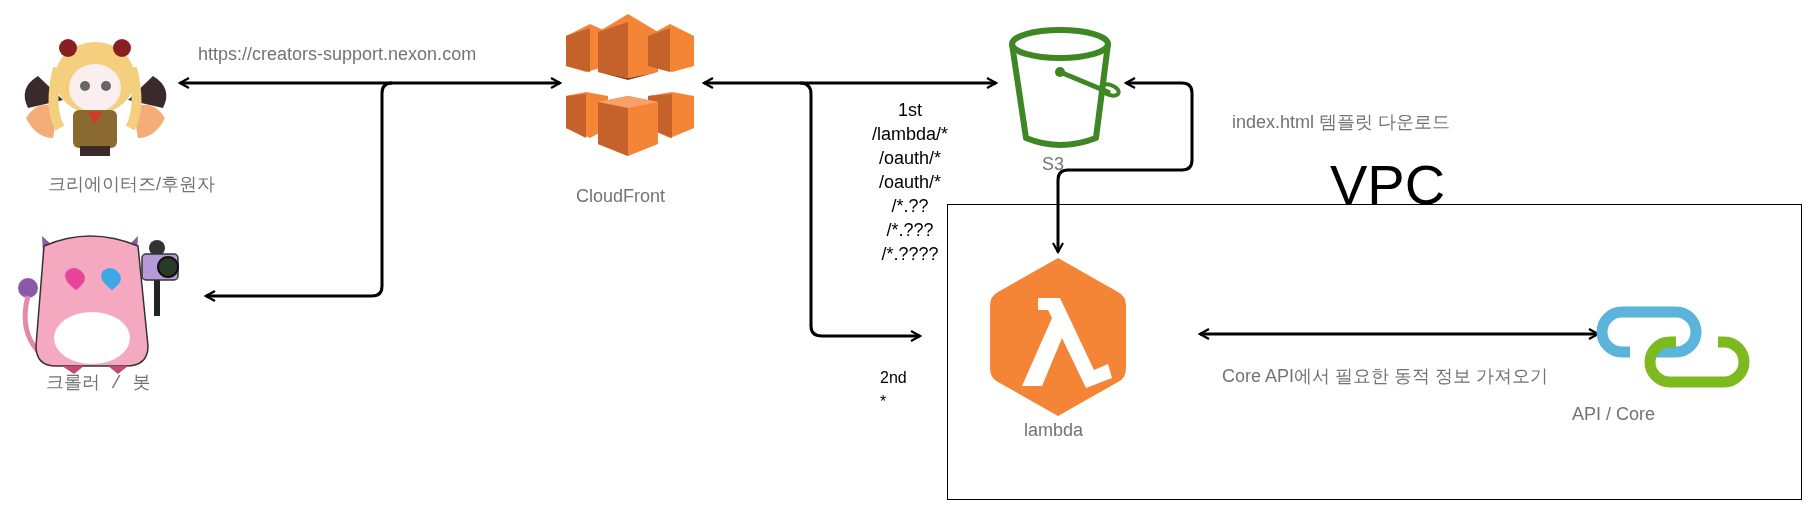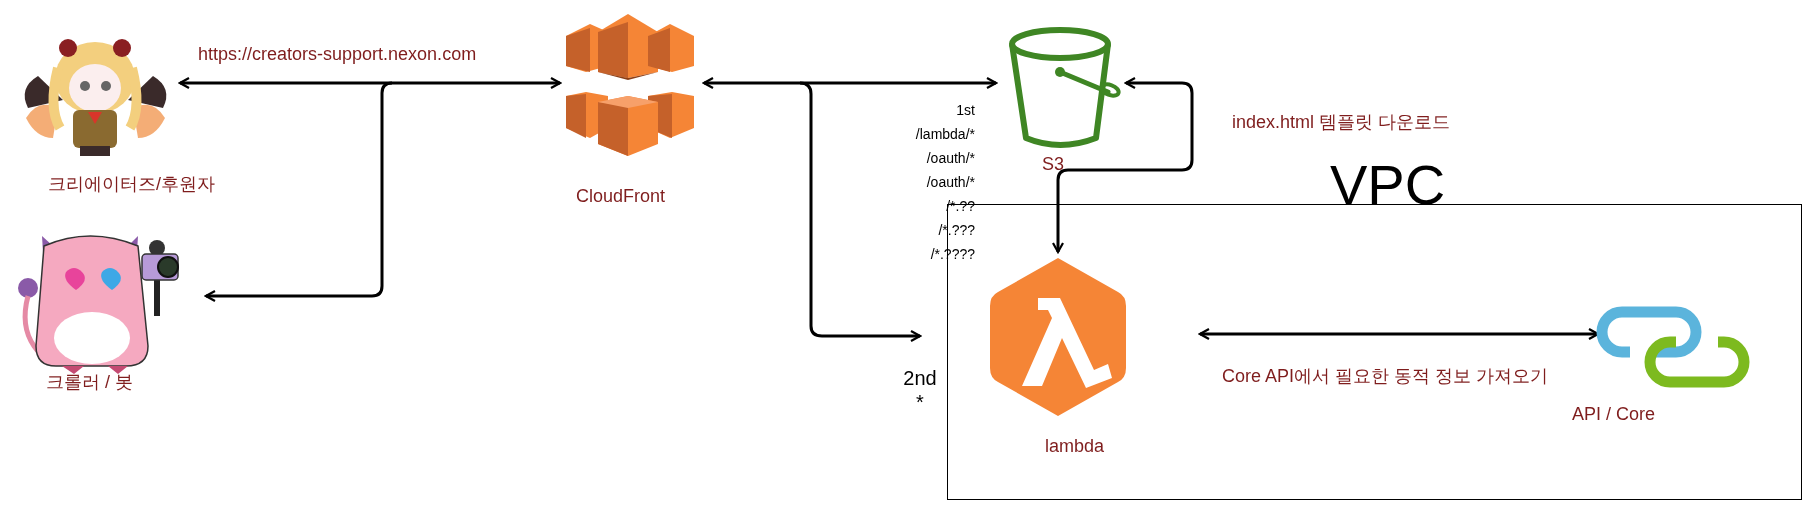--- a/index.html
+++ b/index.html
@@ -1,26 +1,26 @@
 <!DOCTYPE html>
 <html><head>
 <meta charset="utf-8">
 <style>
   html, body { margin: 0; padding: 0; background: #ffffff; }
   body { width: 1808px; height: 508px; position: relative; overflow: hidden;
          font-family: "Liberation Sans", "DejaVu Sans", sans-serif; color: #000; }
-  .lbl { position: absolute; font-size: 18px; white-space: nowrap; color: #7f1d1d; }
+  .lbl { position: absolute; font-size: 18px; white-space: nowrap; color: #737373; }
   #canvas { position: absolute; left: 0; top: 0; }
   .vpc-box { position: absolute; left: 947px; top: 204px; width: 855px; height: 296px;
              border: 1.5px solid #000; box-sizing: border-box; }
   .vpc-title { position: absolute; left: 1330px; top: 152px; font-size: 56px; }
-  .route-list { position: absolute; left: 845px; top: 98px; width: 130px; text-align: right;
-                font-size: 14px; line-height: 24px; }
-  .route-2nd { position: absolute; left: 880px; top: 366px; width: 80px; text-align: center;
-               font-size: 20px; line-height: 24px; }
+  .route-list { position: absolute; left: 845px; top: 98px; width: 130px; text-align: center;
+                font-size: 18px; line-height: 24px; }
+  .route-2nd { position: absolute; left: 880px; top: 366px; width: 80px; text-align: left;
+               font-size: 16px; line-height: 24px; }
 </style>
 </head>
 <body>
 
 <svg id="canvas" width="1808" height="508" viewBox="0 0 1808 508">
   <defs>
     <marker id="arrow" viewBox="0 0 12 12" refX="10" refY="6" markerWidth="12" markerHeight="12" orient="auto-start-reverse" markerUnits="userSpaceOnUse">
       <path d="M1,1 L10,6 L1,11" fill="none" stroke="#000" stroke-width="2.2"></path>
     </marker>
   </defs>
@@ -121,24 +121,24 @@
   <g transform="translate(1600,294)">
     <path d="M30,58 L22,58 A20,20 0 0 1 22,18 L76,18 A20,20 0 0 1 76,58 L56,58" fill="none" stroke="#5bb4dc" stroke-width="11"></path>
     <path d="M76,48 L70,48 A20,20 0 0 0 70,88 L124,88 A20,20 0 0 0 124,48 L118,48" fill="none" stroke="#7dba1f" stroke-width="11"></path>
   </g>
 </svg>
 
 <div class="vpc-box"></div>
 <div class="vpc-title">VPC</div>
 
 <div class="lbl" style="left:8px; top:172px;margin-left:40px;">크리에이터즈/후원자</div>
-<div class="lbl" style="left:46px; top:370px;">크롤러 / 봇</div>
+<div class="lbl" style="left:46px; top:370px;font-family:Liberation Mono, monospace;">크롤러 / 봇</div>
 <div class="lbl" style="left:576px; top:186px;">CloudFront</div>
 <div class="lbl" style="left:1042px; top:154px;">S3</div>
-<div class="lbl" style="left:1024px; top:436px;margin-left:21px;">lambda</div>
+<div class="lbl" style="left:1024px; top:420px;">lambda</div>
 <div class="lbl" style="left:1572px; top:404px;">API / Core</div>
 
 <div class="lbl" style="left:198px; top:44px;">https://creators-support.nexon.com</div>
 
 <div class="route-list">
   <div>1st</div>
   <div>/lambda/*</div>
   <div>/oauth/*</div>
   <div>/oauth/*</div>
   <div>/*.??</div>

